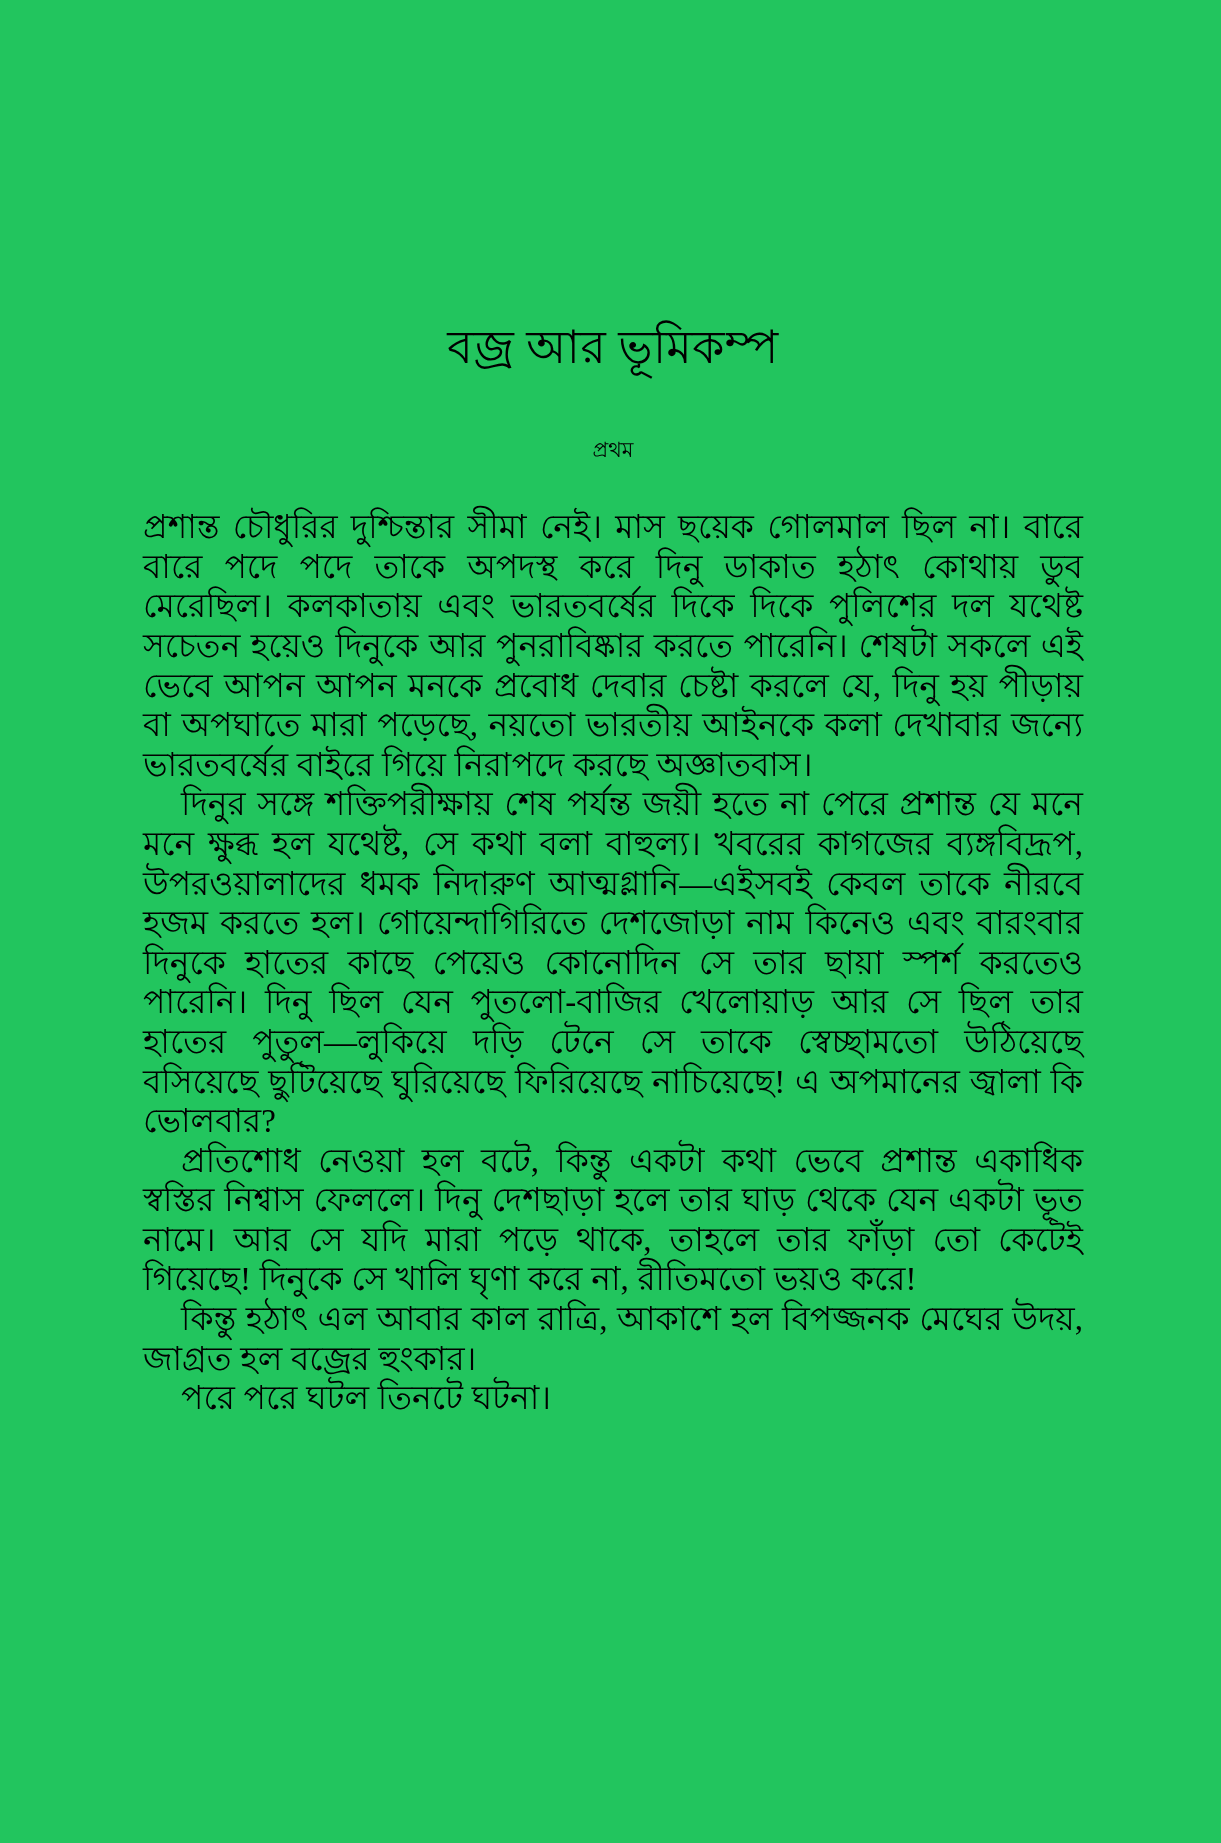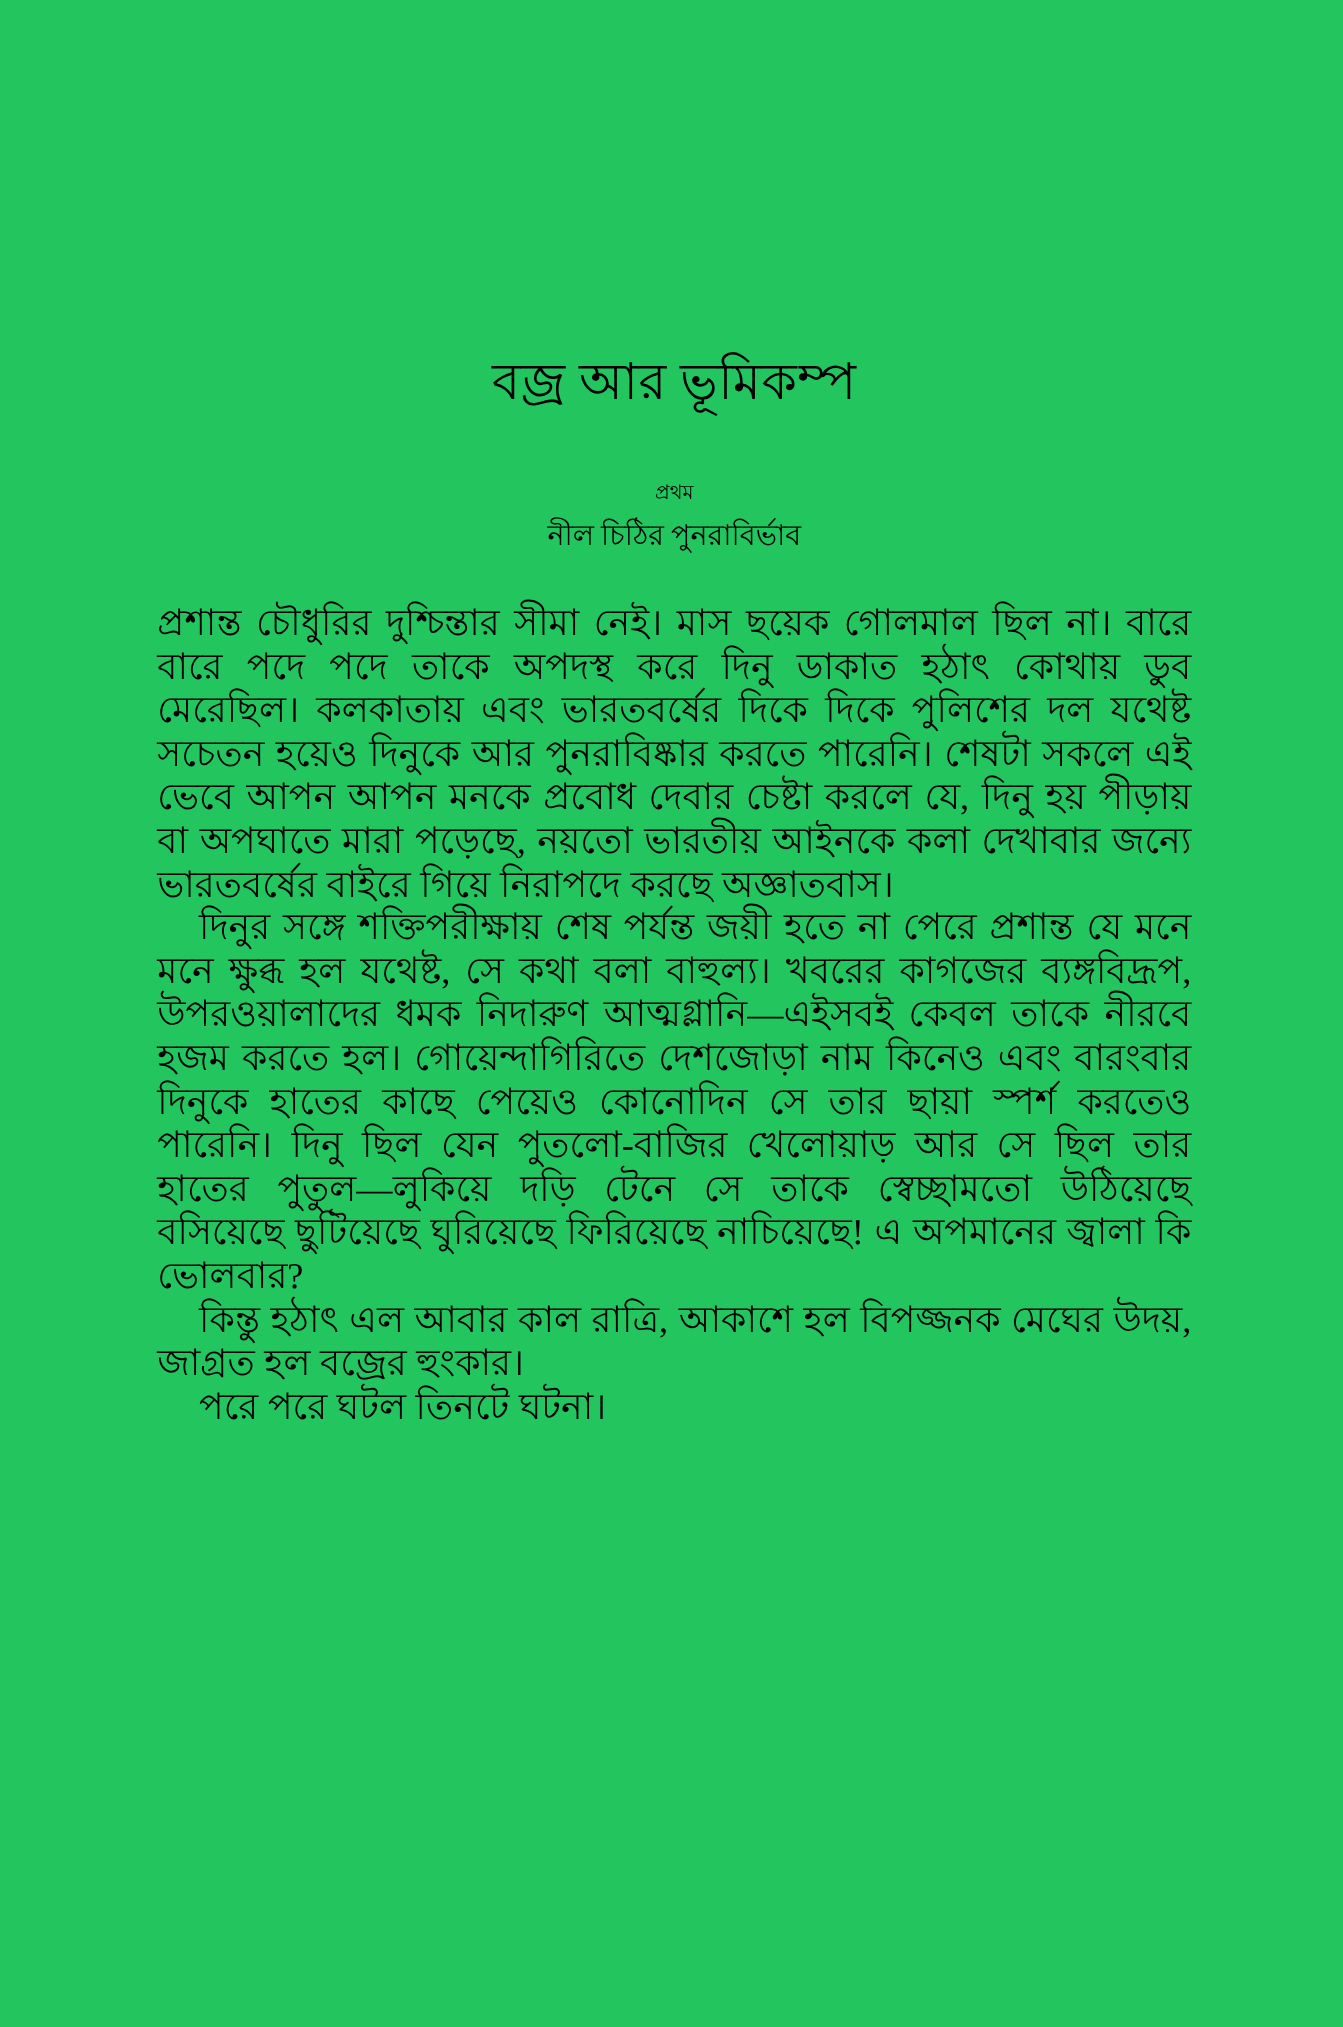--- a/index.html
+++ b/index.html
@@ -35,21 +35,21 @@
     letter-spacing: 0.5px;
     margin: 0;
     padding-top: 322px;
     color: #000;
   }
   .section-block {
     text-align: center;
     margin-top: 62px;
   }
   .section-number {
-    font-size: 18px;
+    font-size: 21px;
     line-height: 1.3;
     margin: 0;
   }
   .section-subtitle {
     font-size: 26px;
     line-height: 1.3;
     margin: 10px 0 0 0;
   }
   .body-text {
     margin-top: 44px;
@@ -83,25 +83,25 @@
 </head>
 <body>
 
 <div class="page">
   <div class="content">
 
     <h1 class="chapter-title">বজ্র আর ভূমিকম্প</h1>
 
     <div class="section-block">
       <div class="section-number">প্রথম</div>
-      <div class="section-subtitle">নীল চিঠির পুনরাবির্ভাব</div>
     </div>
 
     <div class="body-text">
       <p class="para first">প্রশান্ত চৌধুরির দুশ্চিন্তার সীমা নেই। মাস ছয়েক গোলমাল ছিল না। বারে বারে পদে পদে তাকে অপদস্থ করে দিনু ডাকাত হঠাৎ কোথায় ডুব মেরেছিল। কলকাতায় এবং ভারতবর্ষের দিকে দিকে পুলিশের দল যথেষ্ট সচেতন হয়েও দিনুকে আর পুনরাবিষ্কার করতে পারেনি। শেষটা সকলে এই ভেবে আপন আপন মনকে প্রবোধ দেবার চেষ্টা করলে যে, দিনু হয় পীড়ায় বা অপঘাতে মারা পড়েছে, নয়তো ভারতীয় আইনকে কলা দেখাবার জন্যে ভারতবর্ষের বাইরে গিয়ে নিরাপদে করছে অজ্ঞাতবাস।</p>
       <p class="para">দিনুর সঙ্গে শক্তিপরীক্ষায় শেষ পর্যন্ত জয়ী হতে না পেরে প্রশান্ত যে মনে মনে ক্ষুব্ধ হল যথেষ্ট, সে কথা বলা বাহুল্য। খবরের কাগজের ব্যঙ্গবিদ্রূপ, উপরওয়ালাদের ধমক নিদারুণ আত্মগ্লানি—এইসবই কেবল তাকে নীরবে হজম করতে হল। গোয়েন্দাগিরিতে দেশজোড়া নাম কিনেও এবং বারংবার দিনুকে হাতের কাছে পেয়েও কোনোদিন সে তার ছায়া স্পর্শ করতেও পারেনি। দিনু ছিল যেন পুতলো-বাজির খেলোয়াড় আর সে ছিল তার হাতের পুতুল—লুকিয়ে দড়ি টেনে সে তাকে স্বেচ্ছামতো উঠিয়েছে বসিয়েছে ছুটিয়েছে ঘুরিয়েছে ফিরিয়েছে নাচিয়েছে! এ অপমানের জ্বালা কি ভোলবার?</p>
+      <p class="para">প্রতিশোধ নেওয়া হল বটে, কিন্তু একটা কথা ভেবে প্রশান্ত একাধিক স্বস্তির নিশ্বাস ফেললে। দিনু দেশছাড়া হলে তার ঘাড় থেকে যেন একটা ভূত নামে। আর সে যদি মারা পড়ে থাকে, তাহলে তার ফাঁড়া তো কেটেই গিয়েছে! দিনুকে সে খালি ঘৃণা করে না, রীতিমতো ভয়ও করে!</p>
       <p class="para">কিন্তু হঠাৎ এল আবার কাল রাত্রি, আকাশে হল বিপজ্জনক মেঘের উদয়, জাগ্রত হল বজ্রের হুংকার।</p>
       <p class="para short">পরে পরে ঘটল তিনটে ঘটনা।</p>
     </div>
 
   </div>
 
 </div>
 
 </body></html>

